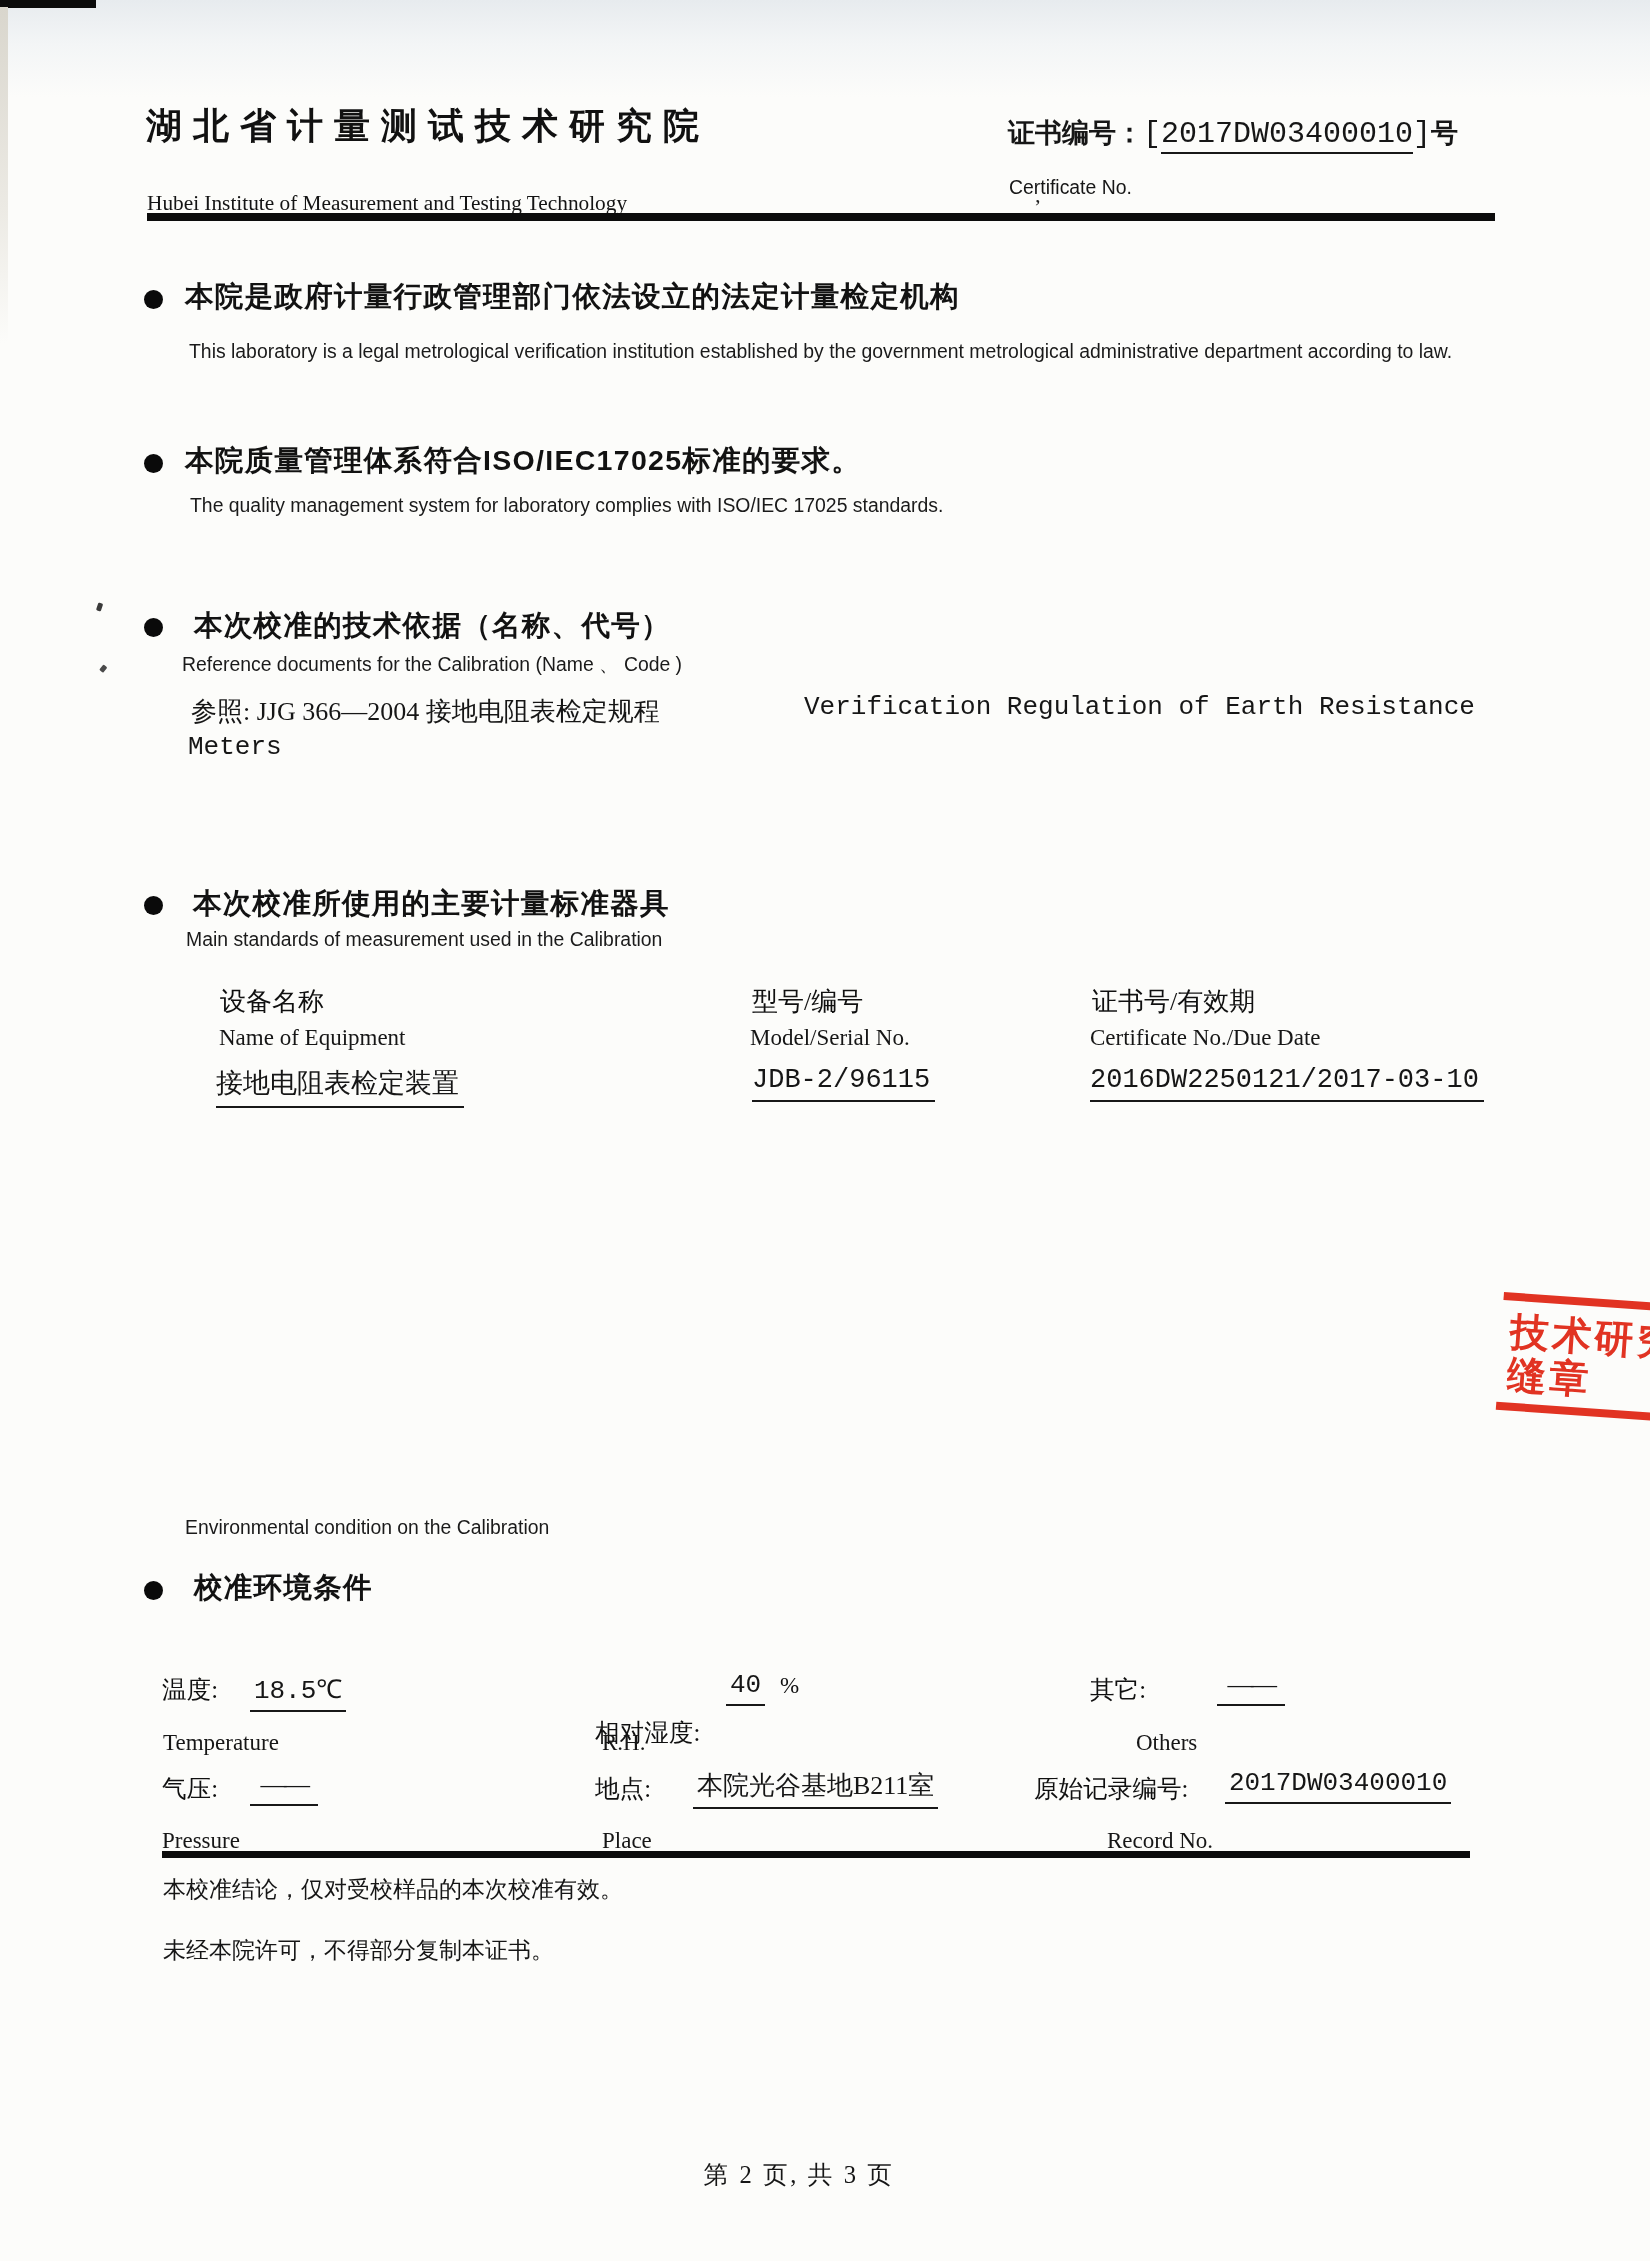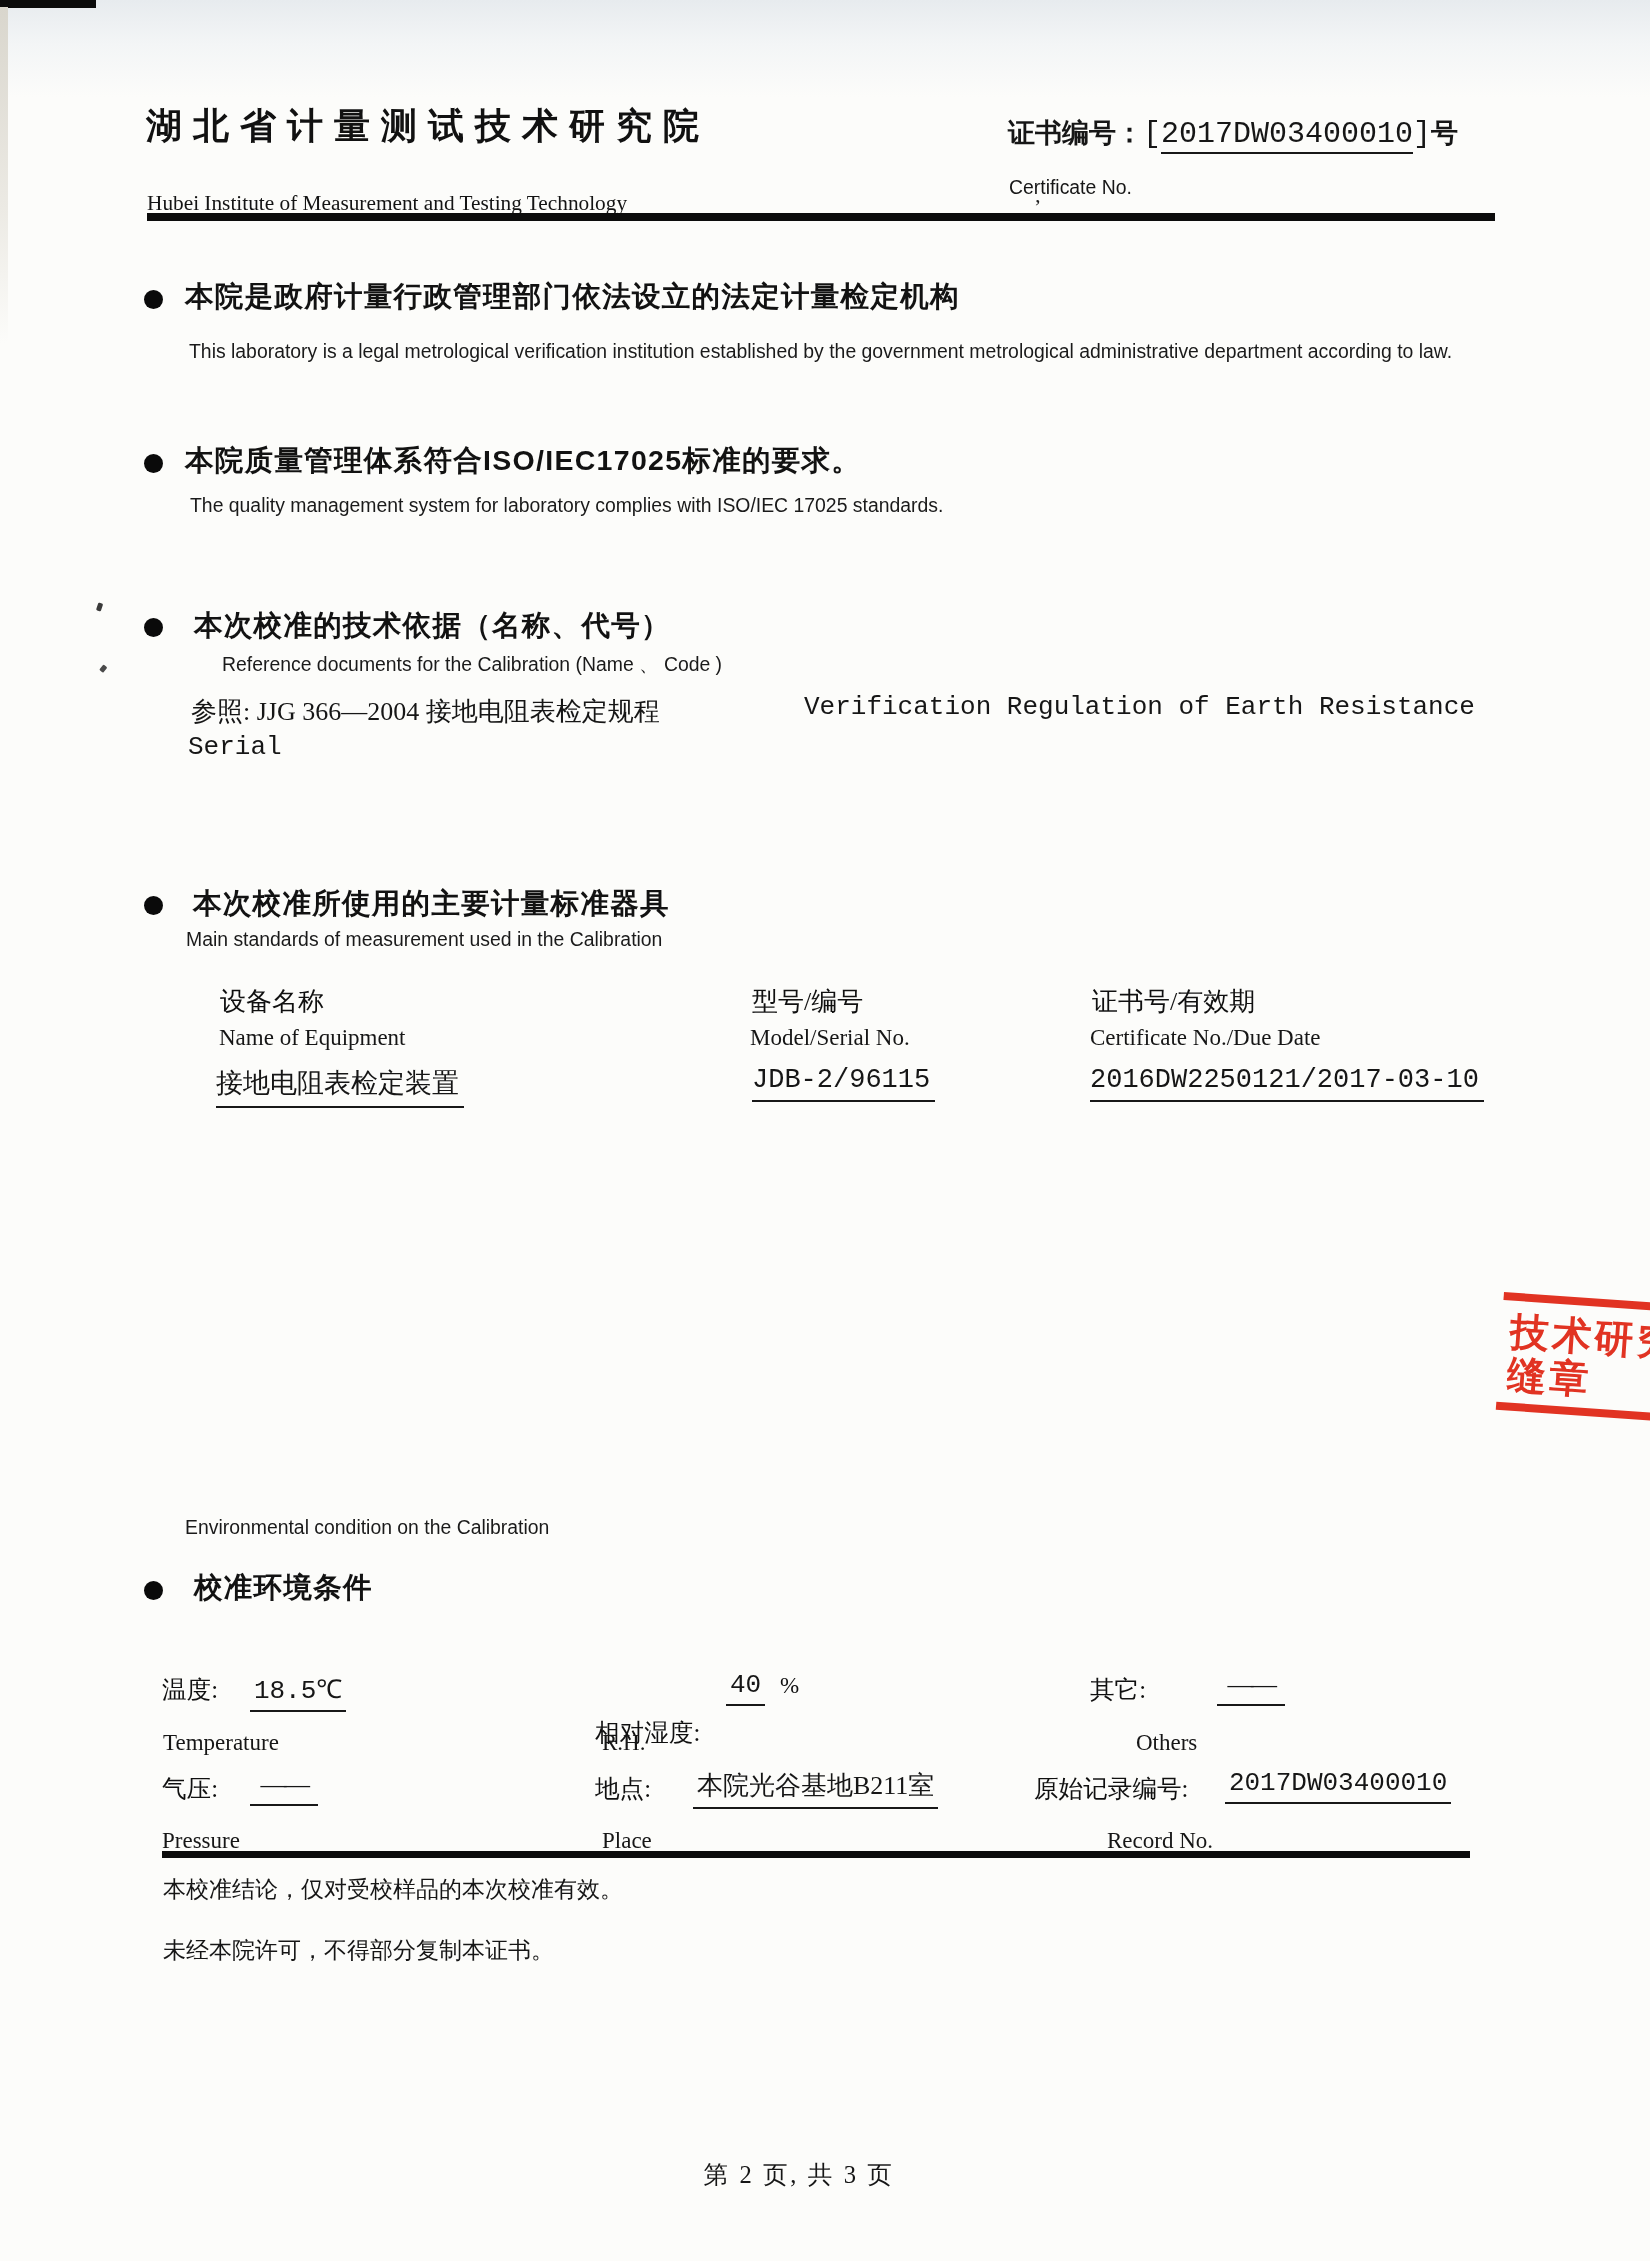--- a/index.html
+++ b/index.html
@@ -32,21 +32,21 @@
   #header-rule{left:147px;top:213px;width:1348px;height:7.8px;background:#0c0c0c;}
   
   .dot{width:19.4px;height:19.4px;border-radius:50%;background:#0a0a0a;}
   .cn-title{font-size:28.5px;font-weight:700;letter-spacing:1.3px;white-space:nowrap;color:#121212;}
   .en-sub{font-size:19.4px;color:#1a1a1a;}
   #b1-dot{left:144px;top:290px;} #b1-cn{left:185px;top:278px;}
   #b1-en{left:189px;top:332px;width:1319px;line-height:38px;}
   #b2-dot{left:144px;top:454px;} #b2-cn{left:185px;top:442px;}
   #b2-en{left:190px;top:494px;white-space:nowrap;}
   #b3-dot{left:144px;top:618px;} #b3-cn{left:194px;top:607px;}
-  #b3-en{left:182px;top:651px;white-space:nowrap;margin-left:40px;}
+  #b3-en{left:182px;top:651px;white-space:nowrap;}
   #b3-ref-cn{left:191px;top:694px;font-size:26px;font-family:"Liberation Serif",serif;white-space:nowrap;}
   #b3-ref-en{left:804px;top:692px;font-size:26px;font-family:"Liberation Mono","DejaVu Sans Mono",monospace;white-space:nowrap;}
   #b3-ref-en2{left:188px;top:732px;font-size:26px;font-family:"Liberation Mono","DejaVu Sans Mono",monospace;white-space:nowrap;}
   #b4-dot{left:144px;top:896px;} #b4-cn{left:193px;top:885px;}
   #b4-en{left:186px;top:928px;white-space:nowrap;}
   #b5-dot{left:144px;top:1581px;} #b5-cn{left:194px;top:1569px;}
   #b5-en{left:185px;top:1516px;white-space:nowrap;}
   
   .tbl-label-cn{font-size:26px;font-family:"Liberation Serif",serif;white-space:nowrap;color:#101010;}
   .tbl-label-en{font-size:23px;font-family:"Liberation Serif",serif;white-space:nowrap;}
@@ -108,21 +108,21 @@
 
   <div class="abs dot" id="b2-dot"></div>
   <div class="abs cn-title" id="b2-cn">本院质量管理体系符合ISO/IEC17025标准的要求。</div>
   <div class="abs en-sub" id="b2-en">The quality management system for laboratory complies with ISO/IEC 17025 standards.</div>
 
   <div class="abs dot" id="b3-dot"></div>
   <div class="abs cn-title" id="b3-cn">本次校准的技术依据（名称、代号）</div>
   <div class="abs en-sub" id="b3-en">Reference documents for the Calibration (Name 、 Code )</div>
   <div class="abs" id="b3-ref-cn">参照: JJG 366—2004 接地电阻表检定规程</div>
   <div class="abs" id="b3-ref-en">Verification Regulation of Earth Resistance</div>
-  <div class="abs" id="b3-ref-en2">Serial</div>
+  <div class="abs" id="b3-ref-en2">Meters</div>
 
   <div class="abs dot" id="b4-dot"></div>
   <div class="abs cn-title" id="b4-cn">本次校准所使用的主要计量标准器具</div>
   <div class="abs en-sub" id="b4-en">Main standards of measurement used in the Calibration</div>
 
   <div class="abs tbl-label-cn" id="t1-lc">设备名称</div>
   <div class="abs tbl-label-en" id="t1-le">Name of Equipment</div>
   <div class="abs tbl-value serif" id="t1-v">接地电阻表检定装置</div>
 
   <div class="abs tbl-label-cn" id="t2-lc">型号/编号</div>

